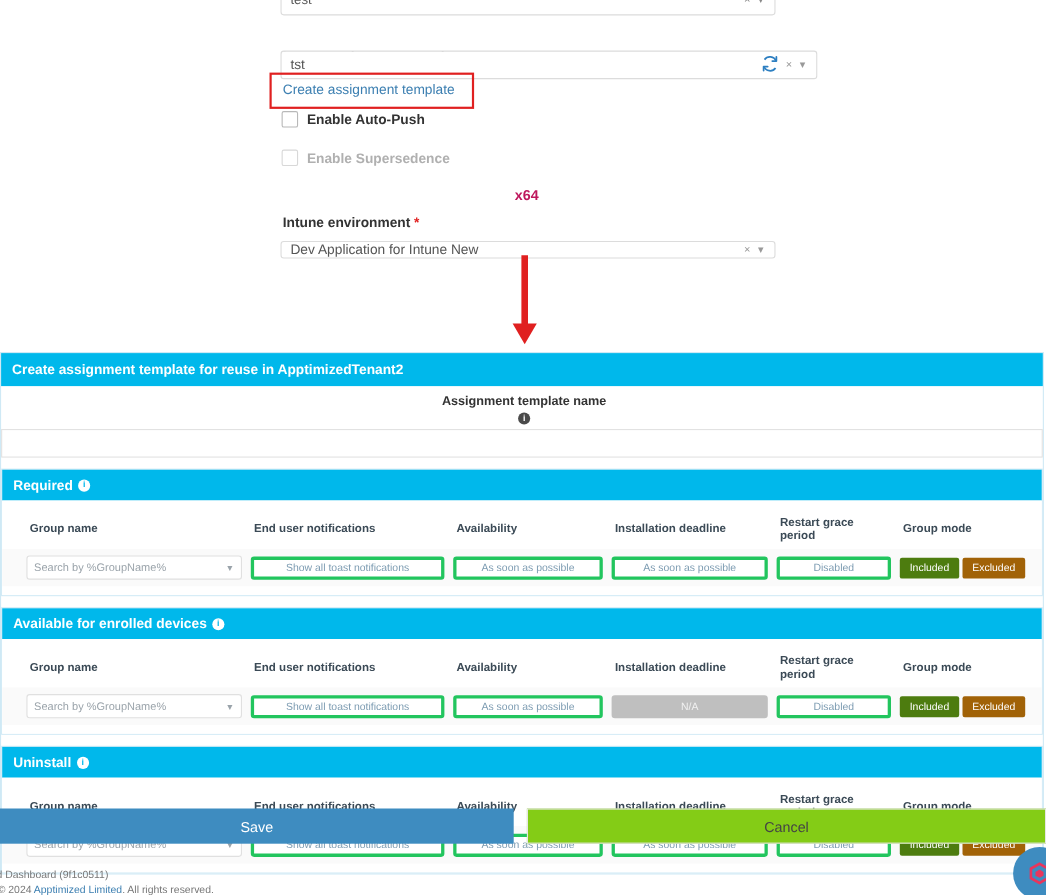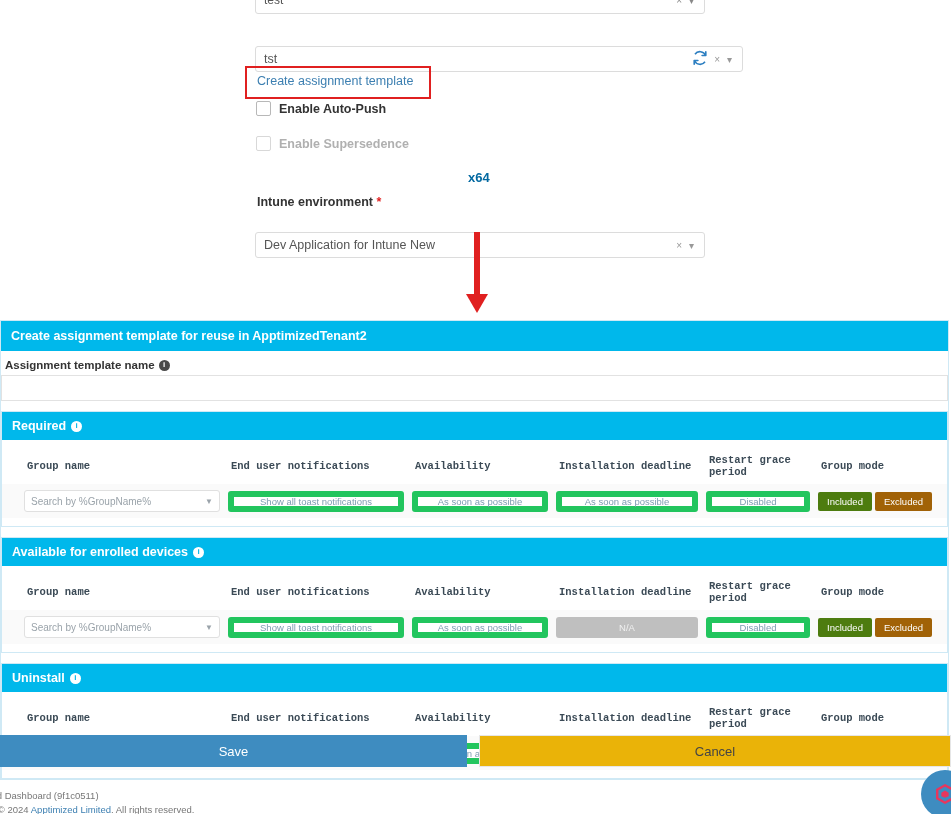--- a/index.html
+++ b/index.html
@@ -51,39 +51,39 @@
   .chk-row { position:absolute; display:flex; align-items:center; gap:8px; }
   .chk-box {
     width:15px; height:15px; border:1px solid #b8b8b8; background:#fff; border-radius:2px;
   }
   .chk-box.disabled { border-color:#d8d8d8; }
   .chk-label { font-size:12.5px; font-weight:bold; color:#333; }
   .chk-label.disabled { color:#b0b0b0; }
 
   .arch-text {
     position:absolute; left:468px; top:170px;
-    font-size:13px; color:#0369a1; font-weight:bold;
+    font-size:13px; color:#be185d; font-weight:bold;
   }
 
   
   .red-arrow { position:absolute; left:462px; top:230px; width:30px; height:85px; }
 
   
   .modal {
     position:absolute; left:0px; top:320px; width:949px;
     background:#fff; border:1px solid #cfe9f5;
   }
   .modal-header {
     background:#00b8eb; color:#fff; font-size:12.5px; font-weight:bold;
     padding:8px 10px;
   }
   .tpl-name-block { padding:8px 0 0 0; }
   .tpl-name-label {
     font-size:11.5px; font-weight:bold; color:#333; padding:0 0 4px 4px;
-    display:flex; align-items:center; gap:4px;
+    display:flex; align-items:center; gap:4px;flex-direction:column;
   }
   .info-i {
     display:inline-flex; align-items:center; justify-content:center;
     width:11px; height:11px; border-radius:50%; background:#4a4a4a; color:#fff;
     font-size:8px; font-weight:bold; font-style:normal; line-height:1;
   }
   .info-i.light { background:#fff; color:#00b8eb; }
   .tpl-name-input {
     width:100%; height:26px; border:1px solid #e2e2e2; background:#fff;
     font-size:12px; padding:0 8px; outline:none; font-family:"Liberation Sans", sans-serif;
@@ -99,34 +99,33 @@
   .grid-row {
     display:grid;
     grid-template-columns: 196px 176px 136px 142px 104px 128px 67px;
     align-items:center;
     padding:0 20px 0 22px;
     column-gap:8px;
   }
   .col-head {
     font-size:10.5px; font-weight:bold; color:#3b4a56;
     padding:8px 0 6px 3px;
-    font-family:Liberation Mono, monospace;
   }
 
   .data-row { background:#fafafa; padding-top:6px; padding-bottom:6px; }
 
   .grp-search {
     height:22px; border:1px solid #e0e0e0; border-radius:3px; background:#fff;
     display:flex; align-items:center; padding:0 6px;
     font-size:10px; color:#9aa3aa;
   }
   .grp-search .caret { margin-left:auto; font-size:8px; color:#9aa3aa; }
 
   .pill {
-    height:21px; border:6px solid #22c55e; border-radius:3px; background:#fff;
+    height:21px; border:3px solid #22c55e; border-radius:3px; background:#fff;
     display:flex; align-items:center; justify-content:center;
     font-size:9.5px; color:#7d9cb2;
   }
   .pill.na {
     background:#bfbfbf; border-color:#bfbfbf; color:#f0f0f0;
   }
 
   .mode-cell { display:flex; gap:3px; }
   .mode-btn {
     height:19px; padding:0 9px; border-radius:2px;
@@ -141,21 +140,21 @@
     position:absolute; left:0; top:735px; width:951px; height:32px;
     display:flex; gap:12px; padding:0 0px;
   }
   .btn-save {
     width:467px; height:32px; background:#3e8cc0; color:#fff;
     display:flex; align-items:center; justify-content:center;
     font-size:13px; cursor:pointer; border:none;
     font-family:"Liberation Sans", sans-serif;
   }
   .btn-cancel {
-    width:472px; height:32px; background:#eab308; color:#444;
+    width:472px; height:32px; background:#84cc16; color:#444;
     display:flex; align-items:center; justify-content:center;
     font-size:13px; cursor:pointer; border:1px solid #e6e6e6;
     font-family:"Liberation Sans", sans-serif;
   }
 
   
   .page-footer {
     position:absolute; left:-28px; top:789px; width:500px;
     font-size:9.5px; color:#777; line-height:14px;
   }
@@ -209,21 +208,21 @@
       <span class="chk-label disabled">Enable Supersedence</span>
     </div>
 
     <div class="arch-text">x64</div>
 
     <div class="field-label" style="left:257px; top:195px;">
       <span>Intune environment</span>
       <span style="color:#e02020;">*</span>
     </div>
 
-    <div class="select-box" style="left:255px; top:232px; width:450px; height:26px;">
+    <div class="select-box" style="left:255px; top:219px; width:450px; height:16px;">
       <span>Dev Application for Intune New</span>
       <span class="clear-caret">× ▾</span>
     </div>
   </div>
 
   <div class="red-arrow">
     <svg viewBox="0 0 30 85" width="30" height="85">
       <line x1="15" y1="2" x2="15" y2="68" stroke="#e02020" stroke-width="6"></line>
       <polygon points="15,83 4,64 26,64" fill="#e02020"></polygon>
     </svg>

